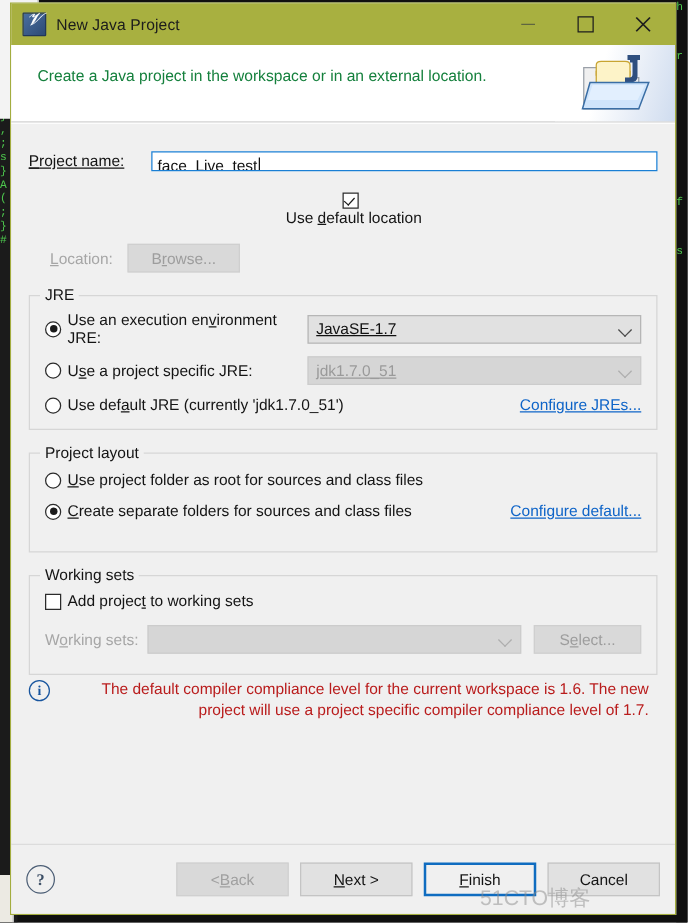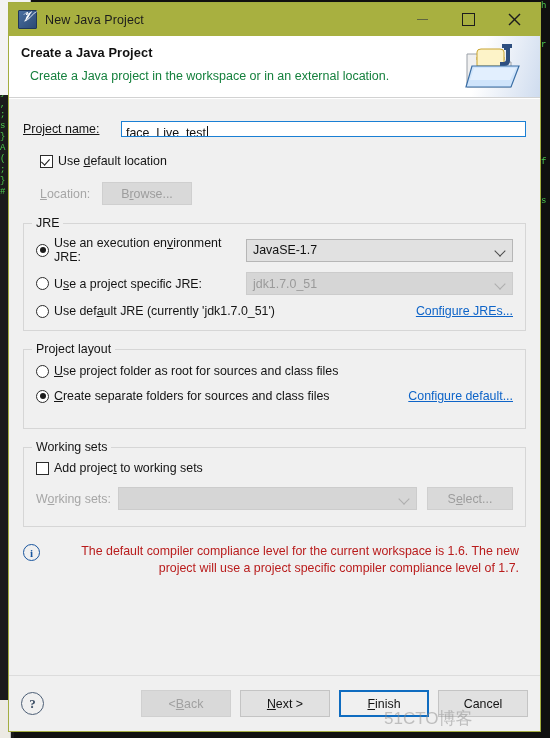--- a/index.html
+++ b/index.html
@@ -137,21 +137,21 @@
     font-size: 12.4px; color: #111;
     padding: 1px 0 0 4px; line-height: 20px;
     position: relative; white-space: nowrap; overflow: hidden;
   }
   #caret {
     display: inline-block; width: 1px; height: 14px;
     background: #111; vertical-align: -3px; margin-left: 1px;
   }
 
   
-  #row-usedefault { margin-top: 17px; margin-left: 17px; }
+  #row-usedefault { margin-top: 17px; margin-left: 17px; flex-direction: column; }
   .cbox {
     width: 13px; height: 13px; background: #fff;
     border: 1px solid #2b2b2b; box-sizing: border-box;
     margin-right: 5px; position: relative; flex: 0 0 auto;
   }
   .cbox.checked::after {
     content: ""; position: absolute; left: 2px; top: 1px;
     width: 4px; height: 7px; border: solid #1b1b1b;
     border-width: 0 1.6px 1.6px 0; transform: rotate(42deg);
   }
@@ -213,21 +213,21 @@
   }
   .combo.disabled .chev { border-color: #aeaeae; }
 
   .link {
     font-size: 12.4px; color: #0e64c8; text-decoration: underline;
     cursor: pointer; white-space: nowrap;
   }
 
   .jrerow { display: flex; align-items: center; margin-top: 2px; }
   .jrerow .rlabel { width: 210px; display: flex; align-items: center; }
-  .jrerow .rcombo { flex: 1 1 auto; }
+  .jrerow .rcombo { flex: 1 1 auto; text-decoration: underline; }
 
   
   #infobar {
     position: absolute; left: 14px; right: 14px; bottom: 0;
     display: flex; align-items: flex-start;
   }
   #info-icon {
     width: 15px; height: 15px; border-radius: 50%;
     border: 1.4px solid #18559e; color: #18559e;
     font-size: 11px; font-weight: bold; font-family: "Liberation Serif", serif;
@@ -335,21 +335,20 @@
       </div>
     <div class="wbtn" id="btn-close">
       <svg width="13" height="13" viewBox="0 0 13 13">
         <line x1="1" y1="1" x2="12" y2="12" stroke="#1d1d1d" stroke-width="1.4"></line>
         <line x1="12" y1="1" x2="1" y2="12" stroke="#1d1d1d" stroke-width="1.4"></line>
       </svg>
     </div>
   </div>
 
   <div id="banner">
-    <div id="banner-title">Create a Java Project</div>
     <div id="banner-sub">Create a Java project in the workspace or in an external location.</div>
     <div id="banner-art">
       <svg id="folder-icon" viewBox="0 0 62 46">
         <path d="M3 10 L3 43 L47 43 L47 18 L24 18 L20 10 Z" fill="#f0f0f0" stroke="#9aa0a8" stroke-width="1"></path>
         <path d="M13 13 L40 13 L40 16 L13 16 Z" fill="#f5e3a8" stroke="#caa33c" stroke-width="1"></path>
         <path d="M13 8 Q13 5 17 5 L36 5 Q40 5 40 8 L40 22 L13 22 Z" fill="#fdf3c8" stroke="#c8a431" stroke-width="1"></path>
         <path d="M40 2 L46 2 L46 17 Q46 22 40 22 L36 22 L36 18 L40 18 Q42 18 42 15 L42 6 L40 6 Z" fill="#2f4f7f"></path>
         <path d="M38 0 L48 0 L48 4 L38 4 Z" fill="#2f4f7f"></path>
         <path d="M8 22 L55 22 L47 43 L2 43 Z" fill="#cfe4fb" stroke="#3a6ea5" stroke-width="1.2"></path>
         <path d="M10 24 L52 24 L46 36 L6 36 Z" fill="#e8f3ff" opacity="0.75"></path>

